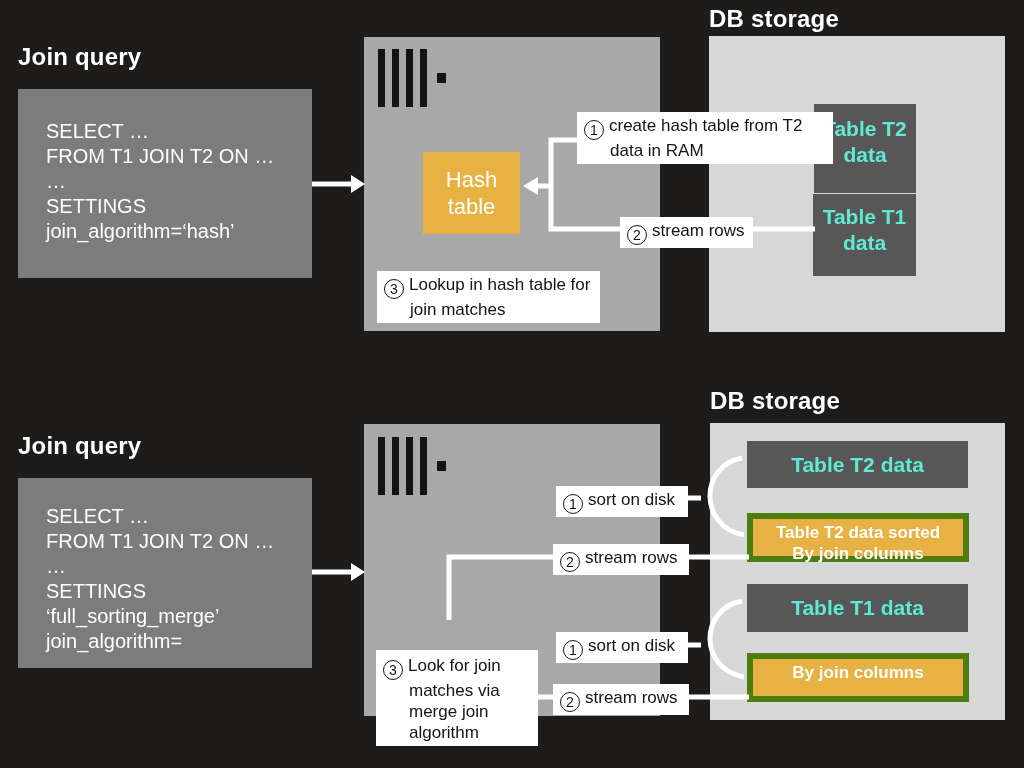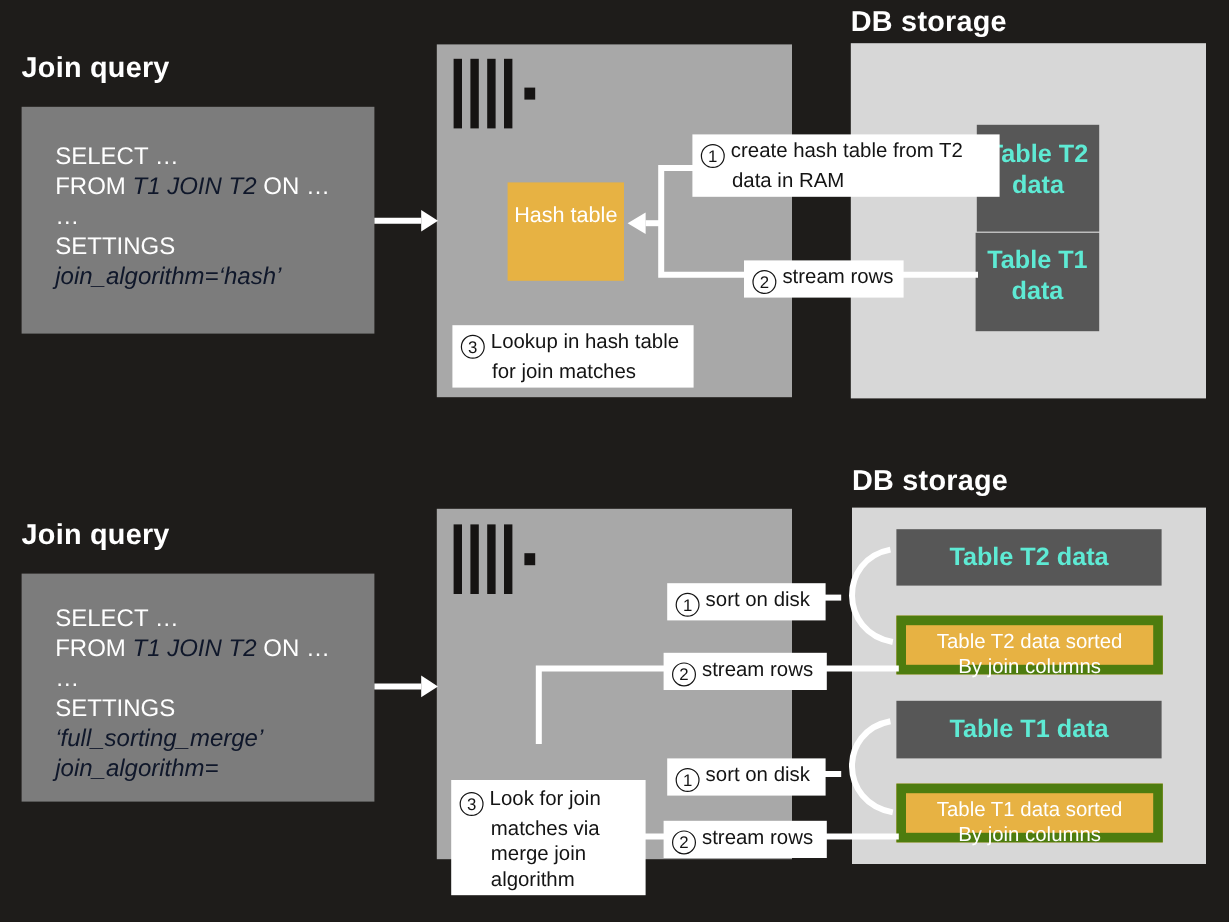--- a/index.html
+++ b/index.html
@@ -10,35 +10,35 @@
   }
   .title{
     position:absolute;color:#ffffff;font-size:24px;font-weight:bold;
     text-align:left;letter-spacing:.2px;
   }
   .sqlbox{
     position:absolute;background:#7c7c7c;color:#ffffff;
     font-size:20px;font-weight:500;line-height:25px;
     padding:30px 10px 0 28px;box-sizing:border-box;
   }
-  .sqlbox .orange{color:#0f172a;font-style:italic;}
+  .sqlbox .orange{color:#ffffff;}
   .serverbox{position:absolute;background:#a8a8a8;}
   .dbbox{position:absolute;background:#d7d7d7;}
   .darktbl{
     position:absolute;background:#575757;color:#5eead4;
     font-weight:bold;font-size:21px;text-align:center;line-height:26px;
   }
   .sortedtbl{
-    position:absolute;background:#e7b243;border:8px solid #4d7c0f;
-    color:#ffffff;font-weight:normal;font-size:17px;text-align:center;
+    position:absolute;background:#e7b243;border:6px solid #4d7c0f;
+    color:#ffffff;font-weight:bold;font-size:17px;text-align:center;
     line-height:21px;padding-top:3px;box-sizing:border-box;
   }
   .hashbox{
     position:absolute;background:#e7b243;color:#ffffff;
-    font-size:18px;line-height:27px;text-align:center;
+    font-size:22px;line-height:27px;text-align:center;
     padding-top:14px;box-sizing:border-box;font-weight:500;
   }
   .steplabel{
     position:absolute;background:#ffffff;color:#141414;
     font-size:17px;line-height:21px;
     padding:3px 6px 3px 33px;text-indent:-26px;
     box-sizing:border-box;z-index:3;
   }
   .nowrap{white-space:nowrap;}
   .circ{
@@ -118,21 +118,20 @@
   <div class="darktbl" style="left:747px;top:441px;width:221px;height:47px;line-height:47px">Table T2 data</div>
 
   <div class="sortedtbl" style="left:747px;top:513px;width:222px;height:49px">
     <div>Table T2 data sorted</div>
     <div>By join columns</div>
   </div>
 
   <div class="darktbl" style="left:747px;top:584px;width:221px;height:48px;line-height:48px">Table T1 data</div>
 
   <div class="sortedtbl" style="left:747px;top:653px;width:222px;height:49px">
-    <div>Table T1 data sorted</div>
     <div>By join columns</div>
   </div>
 
   <svg class="wires" width="1024" height="768" viewBox="0 0 1024 768">
 
     <path d="M312 184 H351" stroke="#ffffff" stroke-width="5" fill="none"></path>
     <polygon points="351,175 351,193 365,184" fill="#ffffff"></polygon>
 
     <path d="M579 140 H551 V229 H622" stroke="#ffffff" stroke-width="5" fill="none"></path>
 
@@ -161,21 +160,21 @@
   </svg>
 
   <div class="steplabel" style="left:577px;top:112px;width:256px">
     <span class="circ">1</span><span>create hash table from T2 data in RAM</span>
   </div>
 
   <div class="steplabel nowrap" style="left:620px;top:217px;width:133px">
     <span class="circ">2</span><span>stream rows</span>
   </div>
 
-  <div class="steplabel" style="left:377px;top:271px;width:201px">
+  <div class="steplabel" style="left:377px;top:271px;width:223px">
     <span class="circ">3</span><span>Lookup in hash table for join matches</span>
   </div>
 
   <div class="steplabel nowrap" style="left:556px;top:486px;width:132px">
     <span class="circ">1</span><span>sort on disk</span>
   </div>
 
   <div class="steplabel nowrap" style="left:553px;top:544px;width:136px">
     <span class="circ">2</span><span>stream rows</span>
   </div>

